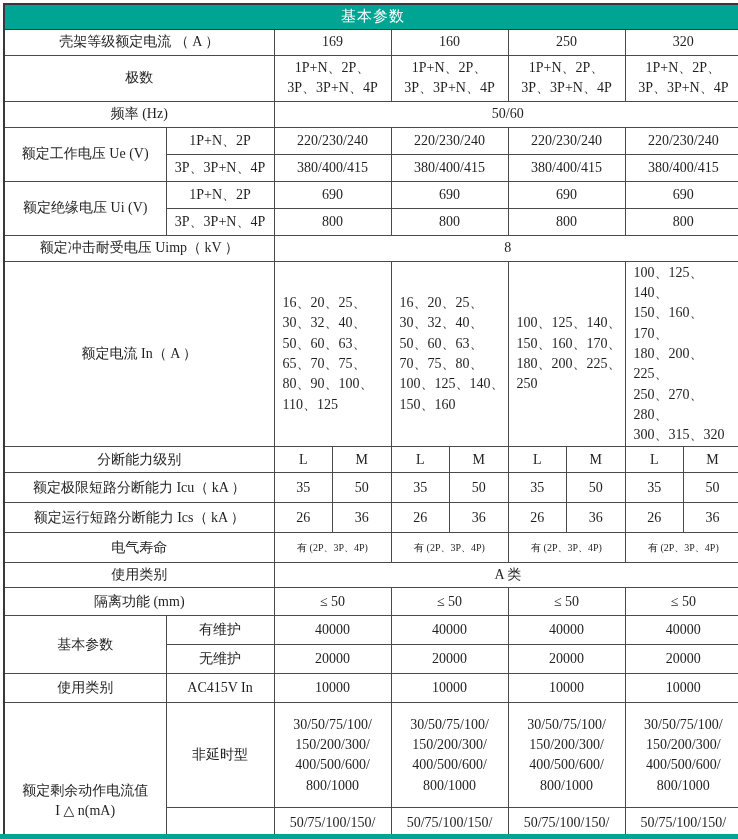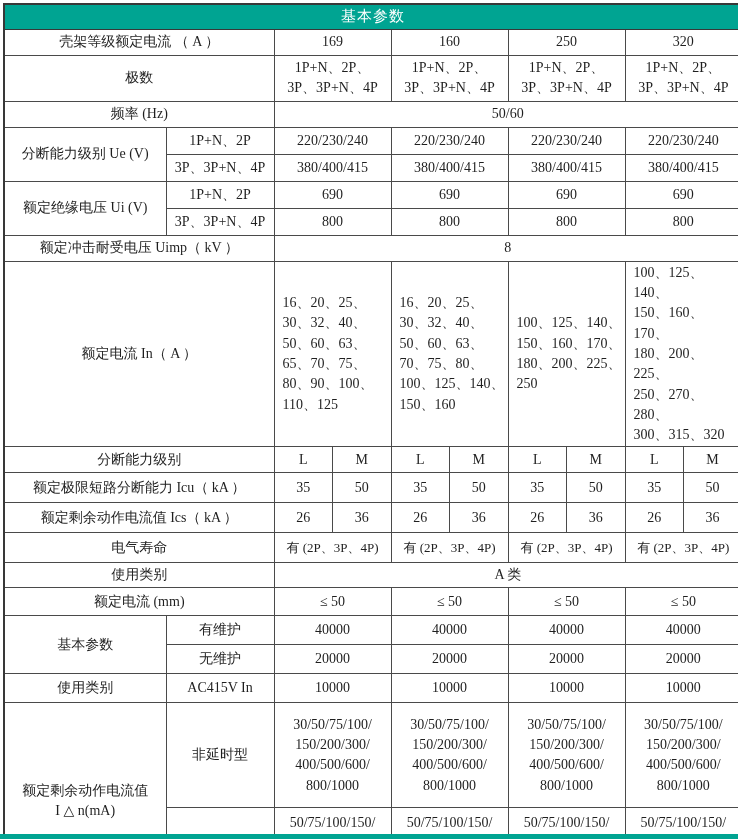--- a/index.html
+++ b/index.html
@@ -22,21 +22,21 @@
     padding: 1px 3px; overflow: hidden;
   }
   td.title {
     color: #ffffff; font-size: 15px; letter-spacing: 1px;
     border-color: #383838;
   }
   tr.sub > td { border-top-color: #9a9a9a; }
   td.vlight { border-left-color: #9a9a9a; }
   .pre { white-space: pre-line; margin-top: 25px; }
   .left { text-align: left; padding-left: 8px; }
-  .fit { font-size: 13px; padding: 1px 1px; }
+  .fit { font-size: 10px; padding: 1px 1px; }
   .bar { position: absolute; left: 0; bottom: 0; width: 738px; height: 5px; }
 </style>
 </head>
 <body>
 
 <div class="page">
   <table class="spec">
     <colgroup>
       <col style="width:162px">
         <col style="width:108px">
@@ -74,21 +74,21 @@
       <td colspan="2" class="pre">1P+N、2P、
 3P、3P+N、4P</td>
     </tr>
 
     <tr style="height:26px">
       <td colspan="2">频率 (Hz)</td>
       <td colspan="8">50/60</td>
     </tr>
 
     <tr style="height:27px">
-      <td rowspan="2">分断能力级别 Ue (V)</td>
+      <td rowspan="2">额定工作电压 Ue (V)</td>
       <td>1P+N、2P</td>
       <td colspan="2">220/230/240</td>
       <td colspan="2">220/230/240</td>
       <td colspan="2">220/230/240</td>
       <td colspan="2">220/230/240</td>
     </tr>
     <tr class="sub" style="height:27px">
       <td>3P、3P+N、4P</td>
       <td colspan="2">380/400/415</td>
       <td colspan="2">380/400/415</td>
@@ -160,21 +160,21 @@
       <td class="vlight">50</td>
       <td>35</td>
       <td class="vlight">50</td>
       <td>35</td>
       <td class="vlight">50</td>
       <td>35</td>
       <td class="vlight">50</td>
     </tr>
 
     <tr style="height:30px">
-      <td colspan="2">额定剩余动作电流值 Ics（ kA ）</td>
+      <td colspan="2">额定运行短路分断能力 Ics（ kA ）</td>
       <td>26</td>
       <td class="vlight">36</td>
       <td>26</td>
       <td class="vlight">36</td>
       <td>26</td>
       <td class="vlight">36</td>
       <td>26</td>
       <td class="vlight">36</td>
     </tr>
 
@@ -185,21 +185,21 @@
       <td colspan="2" class="fit">有 (2P、3P、4P)</td>
       <td colspan="2" class="fit">有 (2P、3P、4P)</td>
     </tr>
 
     <tr style="height:25px">
       <td colspan="2">使用类别</td>
       <td colspan="8">A 类</td>
     </tr>
 
     <tr style="height:28px">
-      <td colspan="2">额定电流 (mm)</td>
+      <td colspan="2">隔离功能 (mm)</td>
       <td colspan="2">≤ 50</td>
       <td colspan="2">≤ 50</td>
       <td colspan="2">≤ 50</td>
       <td colspan="2">≤ 50</td>
     </tr>
 
     <tr style="height:29px">
       <td rowspan="2">基本参数</td>
       <td>有维护</td>
       <td colspan="2">40000</td>

